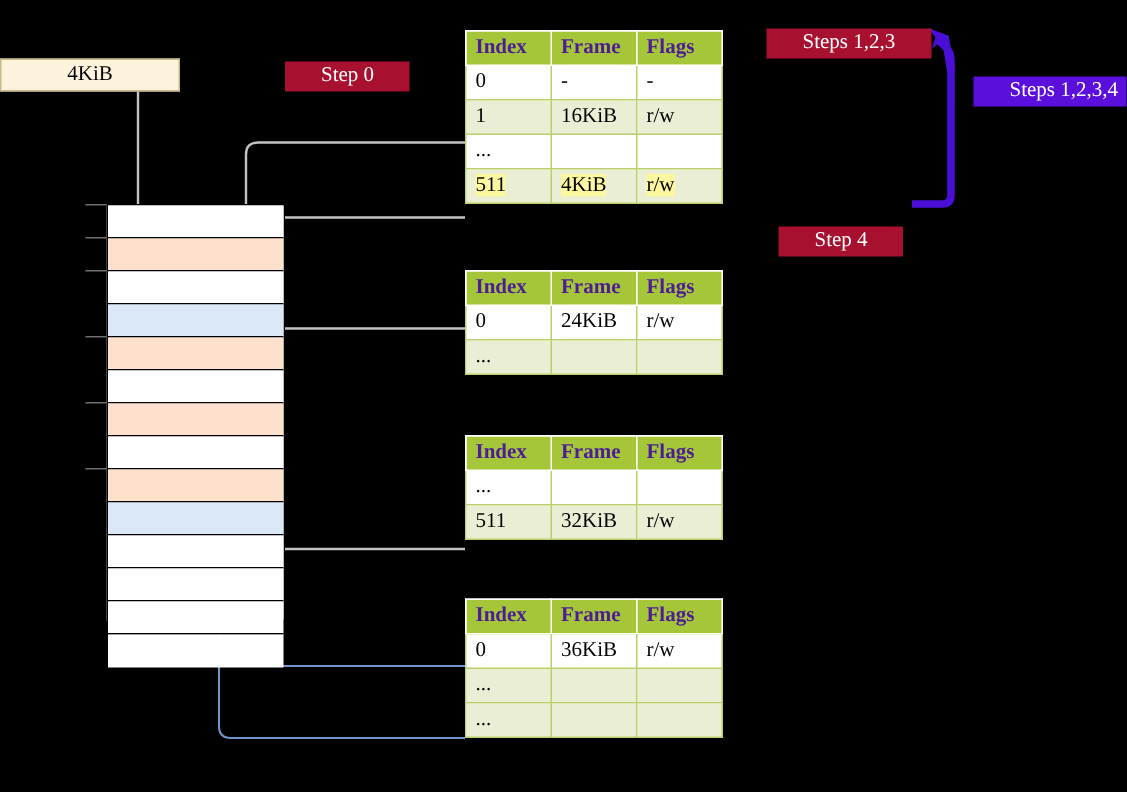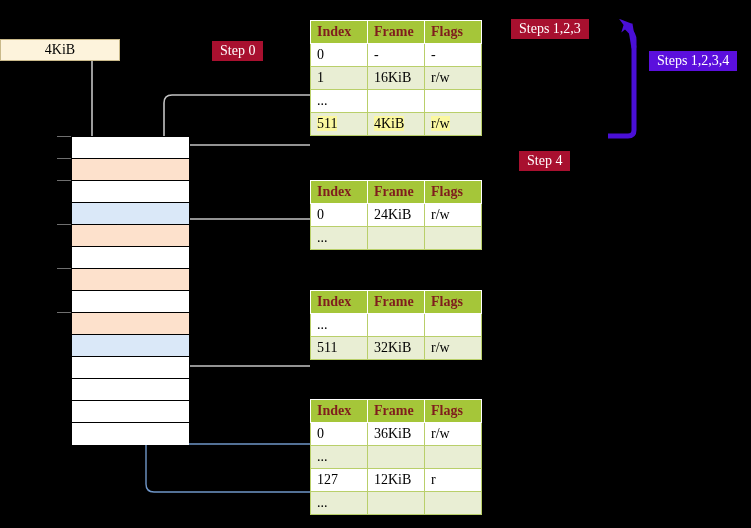--- a/index.html
+++ b/index.html
@@ -48,32 +48,32 @@
 
   
   .badge {
     position: absolute;
     box-sizing: border-box;
     display: flex;
     align-items: center;
     justify-content: center;
     font-size: 14px;
     color: #ffffff;
-    padding: 2px 8px;
+    padding: 2px 24px;
     white-space: nowrap;
     line-height: 16px;
   }
   .badge-crimson {
     background: #a8102f;
   }
   .badge-violet {
     background: #5b0fdd;
     margin-top: 32px;
   }
-  #badge-step0  { left: 190px; top: 41px; margin-left: 22px;  }
+  #badge-step0  { left: 190px; top: 41px;  }
   #badge-step4  { left: 519px; top: 151px; }
   #badge-steps123 { left: 511px; top: 19px; }
   #badge-steps1234 { left: 649px; top: 19px; }
 
   
   .memgrid {
     position: absolute;
     left: 71px;
     top: 136px;
     width: 119px;
@@ -107,21 +107,21 @@
   .ptable {
     position: absolute;
     border-collapse: collapse;
     border: 1px solid #9fbf3b;
     font-size: 14px;
     background: #ffffff;
     table-layout: fixed;
   }
   .ptable th {
     background: #a5c639;
-    color: #7f1d1d;
+    color: #4c1d95;
     font-weight: bold;
     text-align: left;
     padding: 3px 6px;
     border: 1px solid #ffffff;
     font-size: 14px;
     height: 19px;
     box-sizing: border-box;
   }
   .ptable td {
     border: 1px solid #b9cf6a;
@@ -341,25 +341,20 @@
         <tr class="plain">
           <td><span>0</span></td>
           <td><span>36KiB</span></td>
           <td><span>r/w</span></td>
         </tr>
         <tr class="alt">
           <td><span>...</span></td>
           <td></td>
           <td></td>
         </tr>
-        <tr class="plain">
-          <td><span>127</span></td>
-          <td><span>12KiB</span></td>
-          <td><span>r</span></td>
-        </tr>
         <tr class="alt">
           <td><span>...</span></td>
           <td></td>
           <td></td>
         </tr>
       </tbody>
     </table>
 
 </div>
 

